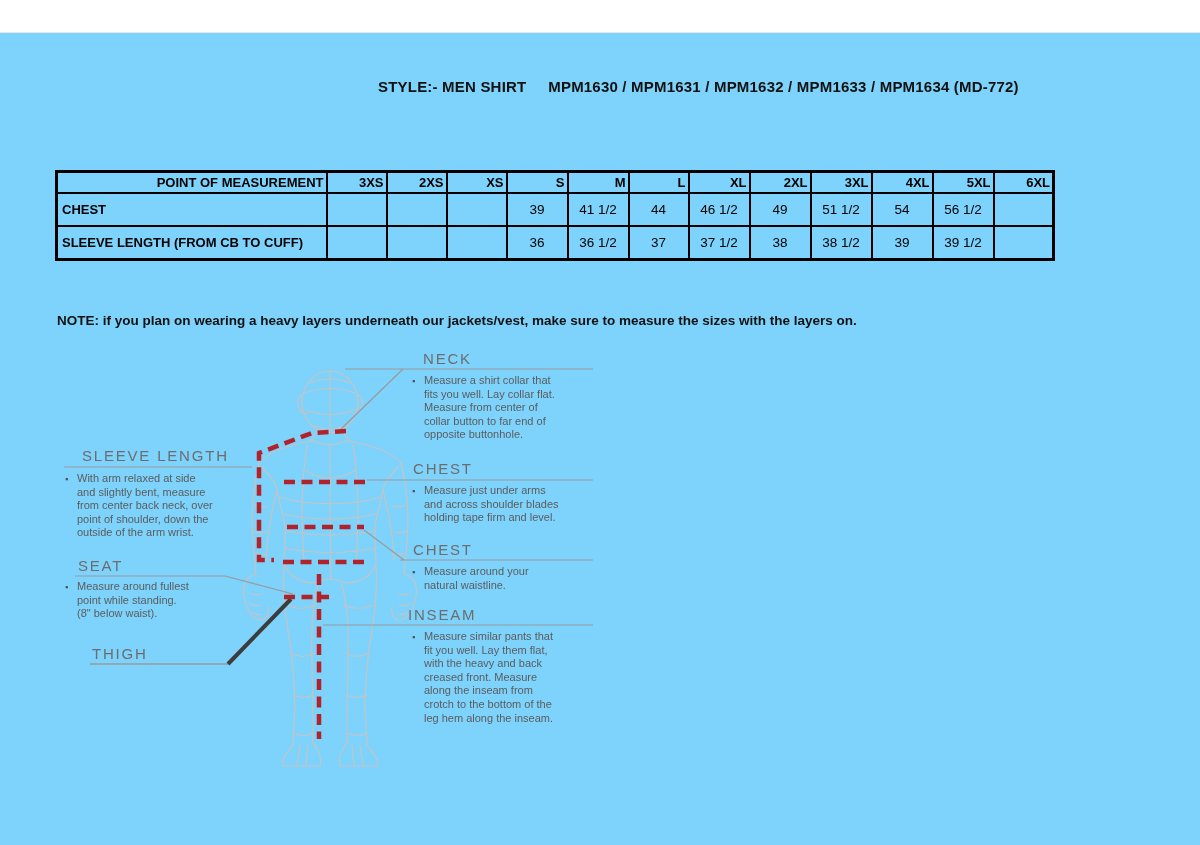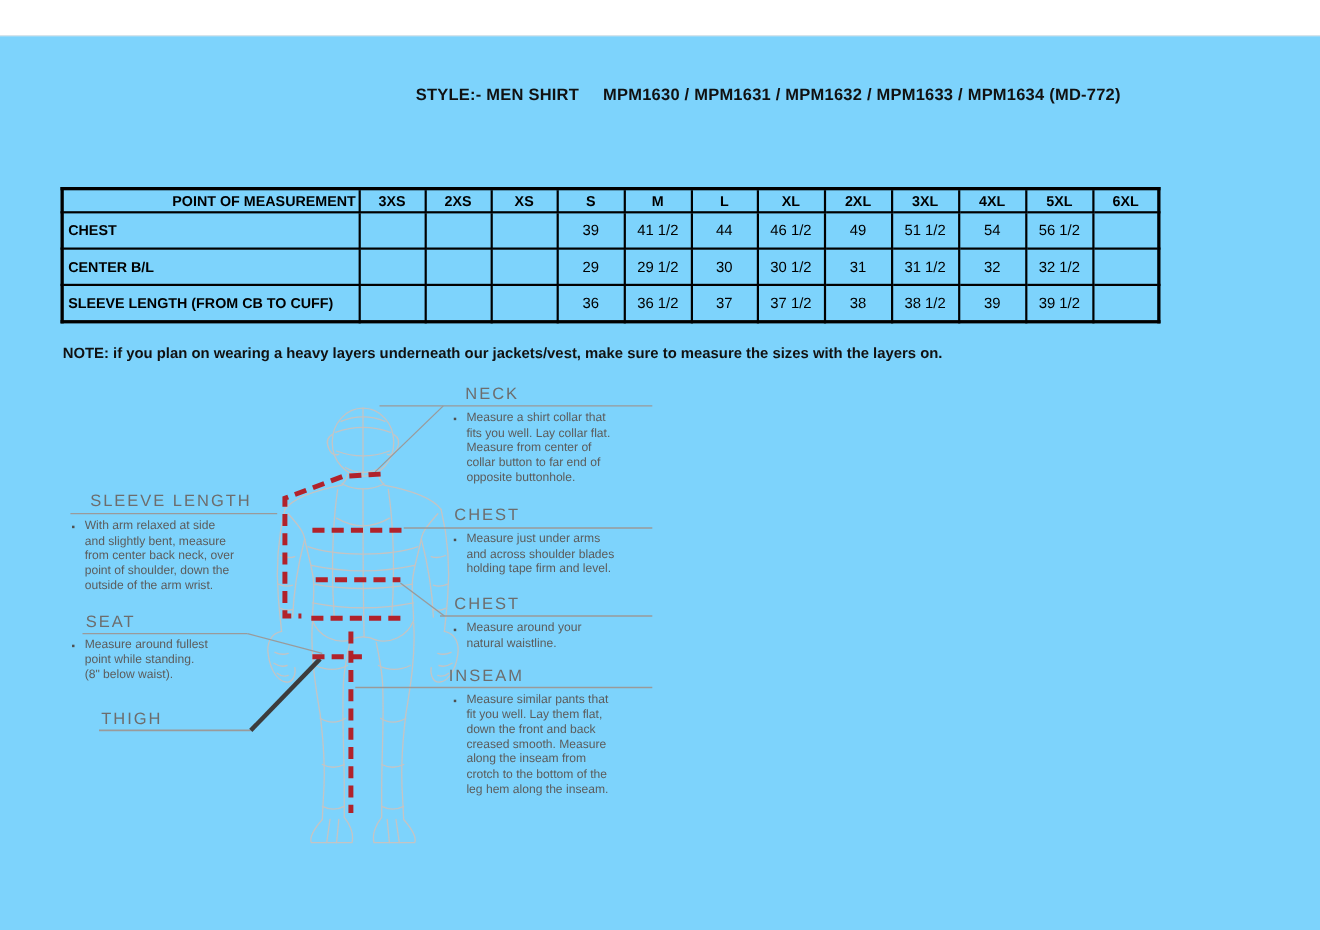--- a/index.html
+++ b/index.html
@@ -8,21 +8,21 @@
 
   
   .doc-title{position:absolute;left:378px;top:45px;font-size:15px;font-weight:bold;color:#111;
              white-space:pre;letter-spacing:.2px;}
 
   
   .size-table{position:absolute;left:55px;top:137px;width:997px;border-collapse:collapse;
               table-layout:fixed;border:3px solid #000;}
   .size-table th,.size-table td{border:2px solid #000;font-size:13px;color:#000;
               overflow:hidden;white-space:nowrap;}
-  .size-table th{height:19px;font-weight:bold;text-align:center;padding:0 2px;}
+  .size-table th{height:19px;font-weight:bold;text-align:right;padding:0 2px;}
   .size-table th.pom{text-align:right;padding-left:4px;}
   .size-table td{height:29px;text-align:center;font-weight:normal;font-size:13.5px;}
   .size-table td.rowlabel{text-align:left;font-weight:bold;padding-left:4px;font-size:13px;}
 
   
   .note-line{position:absolute;left:57px;top:280px;font-size:13.5px;font-weight:bold;color:#111;}
 
   
   #diagram-svg{position:absolute;left:0;top:0;width:1200px;height:845px;}
 
@@ -82,35 +82,20 @@
         <td>41 1/2</td>
         <td>44</td>
         <td>46 1/2</td>
         <td>49</td>
         <td>51 1/2</td>
         <td>54</td>
         <td>56 1/2</td>
         <td></td>
       </tr>
       <tr>
-        <td class="rowlabel">CENTER B/L</td>
-        <td></td>
-        <td></td>
-        <td></td>
-        <td>29</td>
-        <td>29 1/2</td>
-        <td>30</td>
-        <td>30 1/2</td>
-        <td>31</td>
-        <td>31 1/2</td>
-        <td>32</td>
-        <td>32 1/2</td>
-        <td></td>
-      </tr>
-      <tr>
         <td class="rowlabel">SLEEVE LENGTH (FROM CB TO CUFF)</td>
         <td></td>
         <td></td>
         <td></td>
         <td>36</td>
         <td>36 1/2</td>
         <td>37</td>
         <td>37 1/2</td>
         <td>38</td>
         <td>38 1/2</td>
@@ -252,22 +237,22 @@
   <div class="desc" style="left:411px;top:532px;">
     <span class="bullet">▪</span>
     <div>Measure around your</div>
     <div>natural waistline.</div>
   </div>
 
   <div class="desc" style="left:411px;top:597px;">
     <span class="bullet">▪</span>
     <div>Measure similar pants that</div>
     <div>fit you well. Lay them flat,</div>
-    <div>down the front and back</div>
-    <div>creased smooth. Measure</div>
+    <div>with the heavy and back</div>
+    <div>creased front. Measure</div>
     <div>along the inseam from</div>
     <div>crotch to the bottom of the</div>
     <div>leg hem along the inseam.</div>
   </div>
 
   <div class="desc" style="left:64px;top:439px;">
     <span class="bullet">▪</span>
     <div>With arm relaxed at side</div>
     <div>and slightly bent, measure</div>
     <div>from center back neck, over</div>

